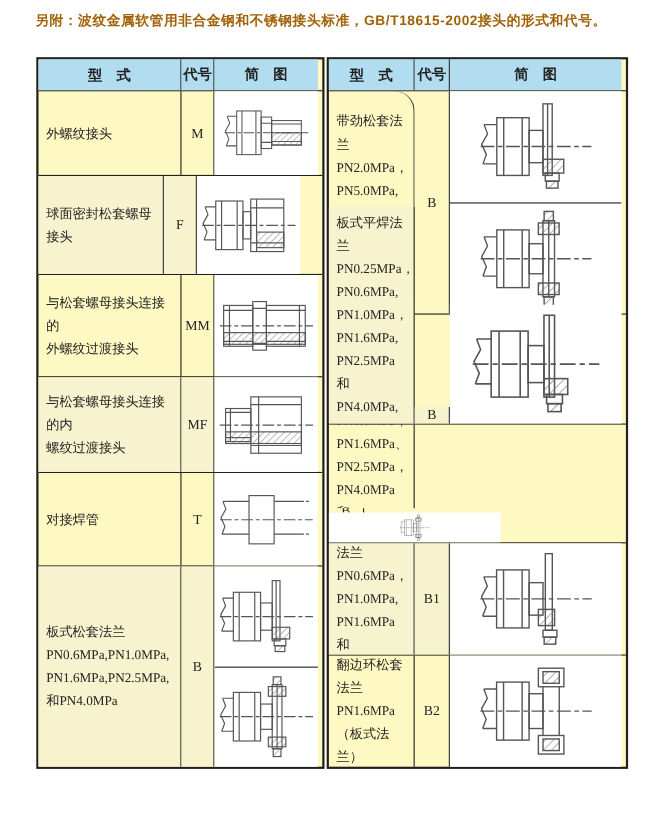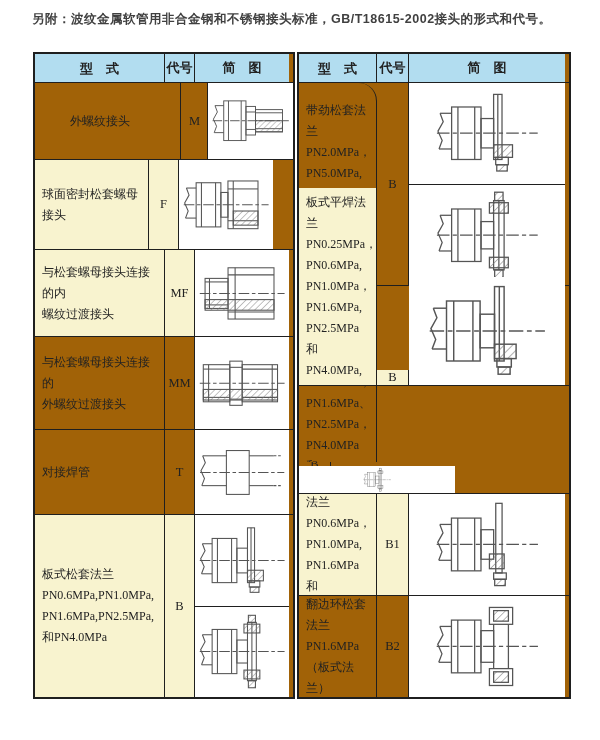--- a/index.html
+++ b/index.html
@@ -4,24 +4,24 @@
 <style>
   html,body{margin:0;padding:0;}
   body{
     width:600px;height:740px;background:#ffffff;position:relative;
     font-family:"Liberation Serif","DejaVu Serif",serif;
     color:#222;
   }
   .title{
     position:absolute;left:32px;top:11px;width:540px;
     font-family:"Liberation Sans","DejaVu Sans",sans-serif;
-    font-weight:bold;font-size:12.5px;letter-spacing:0.5px;color:#404040;
+    font-weight:bold;font-size:12.5px;letter-spacing:0.5px;color:#a16207;
   }
   .tbl{
-    position:absolute;top:52px;border:2px solid var(--border);background:#a16207;
+    position:absolute;top:52px;border:2px solid var(--border);background:#fef9c3;
   }
   .tbl.left{left:33px;width:258px;}
   .tbl.right{left:297px;width:270px;}
   .row{display:flex;box-sizing:border-box;}
   .row + .row{border-top:1px solid var(--border);}
   .cell{box-sizing:border-box;overflow:hidden;}
   .cell.c-type{
     border-right:1px solid var(--border);
     padding:4px 7px;font-size:12px;line-height:21px;
     white-space:pre-line;display:flex;flex-direction:column;justify-content:center;
@@ -55,21 +55,21 @@
 </svg>
 
 <div class="title">另附：波纹金属软管用非合金钢和不锈钢接头标准，GB/T18615-2002接头的形式和代号。</div>
 
 <div class="tbl left" id="tbl-left">
     <div class="row header" style="height: 28px;">
       <div class="cell c-type" style="width: 130px;">型　式</div>
       <div class="cell c-code" style="width: 30px;">代号</div>
       <div class="cell c-sketch" style="width: 94px;">简　图</div>
     </div>
-    <div class="row" style="height: 77px; padding-left: 28px;">
+    <div class="row" style="height: 77px;">
       <div class="cell c-type" style="width: 130px;">外螺纹接头</div>
       <div class="cell c-code" style="width: 30px;">M</div>
       <div class="cell c-sketch" style="width: 94px;">
         <div class="sk-box">
           <svg class="sk" viewBox="0 0 100 90" preserveAspectRatio="xMidYMid meet">
             <g fill="none" stroke="#555555" stroke-width="1.2">
               <path d="M5 26l3 8-5 9 4 9-3 8"></path>
               <line x1="5" y1="26" x2="16" y2="26"></line>
               <line x1="4" y1="60" x2="16" y2="60"></line>
               <rect x="16" y="20" width="28" height="50"></rect>
@@ -100,43 +100,20 @@
               <line x1="4" y1="60" x2="16" y2="60"></line>
               <rect x="16" y="20" width="28" height="50"></rect>
               <line x1="22" y1="20" x2="22" y2="70"></line>
               <line x1="38" y1="20" x2="38" y2="70"></line>
               <rect x="44" y="31" width="8" height="28"></rect>
               <rect x="52" y="18" width="34" height="54"></rect>
               <line x1="52" y1="27" x2="86" y2="27"></line>
               <line x1="52" y1="63" x2="86" y2="63"></line>
               <line x1="58" y1="18" x2="58" y2="72"></line>
               <rect x="58" y="52" width="28" height="16" fill="url(#hatch)"></rect>
-              <path d="M2 45H98" stroke-dasharray="12 3 4 3"></path>
-            </g>
-          </svg>
-        </div>
-      </div>
-    </div>
-    <div class="row hl" style="height: 87px;">
-      <div class="cell c-type" style="width: 130px;">与松套螺母接头连接的内
-螺纹过渡接头</div>
-      <div class="cell c-code" style="width: 30px;">MF</div>
-      <div class="cell c-sketch" style="width: 94px;">
-        <div class="sk-box">
-          <svg class="sk" viewBox="0 0 100 90" preserveAspectRatio="xMidYMid meet">
-            <g fill="none" stroke="#555555" stroke-width="1.2">
-              <rect x="8" y="28" width="26" height="34"></rect>
-              <line x1="8" y1="32" x2="34" y2="32"></line>
-              <line x1="8" y1="58" x2="34" y2="58"></line>
-              <line x1="13" y1="28" x2="13" y2="62"></line>
-              <rect x="34" y="16" width="52" height="58"></rect>
-              <line x1="42" y1="16" x2="42" y2="74"></line>
-              <line x1="34" y1="24" x2="86" y2="24"></line>
-              <line x1="34" y1="66" x2="86" y2="66"></line>
-              <rect x="8" y="52" width="78" height="12" fill="url(#hatch)"></rect>
               <path d="M2 45H98" stroke-dasharray="12 3 4 3"></path>
             </g>
           </svg>
         </div>
       </div>
     </div>
     <div class="row" style="height: 93px;">
       <div class="cell c-type" style="width: 130px;">与松套螺母接头连接的
 外螺纹过渡接头</div>
       <div class="cell c-code" style="width: 30px;">MM</div>
@@ -155,20 +132,43 @@
               <line x1="84" y1="24" x2="84" y2="66"></line>
               <line x1="50" y1="29" x2="90" y2="29"></line>
               <line x1="50" y1="61" x2="90" y2="61"></line>
               <rect x="6" y="52" width="84" height="12" fill="url(#hatch)"></rect>
               <path d="M2 45H98" stroke-dasharray="12 3 4 3"></path>
             </g>
           </svg>
         </div>
       </div>
     </div>
+    <div class="row hl" style="height: 87px;">
+      <div class="cell c-type" style="width: 130px;">与松套螺母接头连接的内
+螺纹过渡接头</div>
+      <div class="cell c-code" style="width: 30px;">MF</div>
+      <div class="cell c-sketch" style="width: 94px;">
+        <div class="sk-box">
+          <svg class="sk" viewBox="0 0 100 90" preserveAspectRatio="xMidYMid meet">
+            <g fill="none" stroke="#555555" stroke-width="1.2">
+              <rect x="8" y="28" width="26" height="34"></rect>
+              <line x1="8" y1="32" x2="34" y2="32"></line>
+              <line x1="8" y1="58" x2="34" y2="58"></line>
+              <line x1="13" y1="28" x2="13" y2="62"></line>
+              <rect x="34" y="16" width="52" height="58"></rect>
+              <line x1="42" y1="16" x2="42" y2="74"></line>
+              <line x1="34" y1="24" x2="86" y2="24"></line>
+              <line x1="34" y1="66" x2="86" y2="66"></line>
+              <rect x="8" y="52" width="78" height="12" fill="url(#hatch)"></rect>
+              <path d="M2 45H98" stroke-dasharray="12 3 4 3"></path>
+            </g>
+          </svg>
+        </div>
+      </div>
+    </div>
     <div class="row" style="height: 85px;">
       <div class="cell c-type" style="width: 130px;">对接焊管</div>
       <div class="cell c-code" style="width: 30px;">T</div>
       <div class="cell c-sketch" style="width: 94px;">
         <div class="sk-box">
           <svg class="sk" viewBox="0 0 100 90" preserveAspectRatio="xMidYMid meet">
             <g fill="none" stroke="#555555" stroke-width="1.2">
               <path d="M5 26l3 8-5 9 4 9-3 8"></path>
               <line x1="5" y1="26" x2="32" y2="26"></line>
               <line x1="4" y1="60" x2="32" y2="60"></line>

